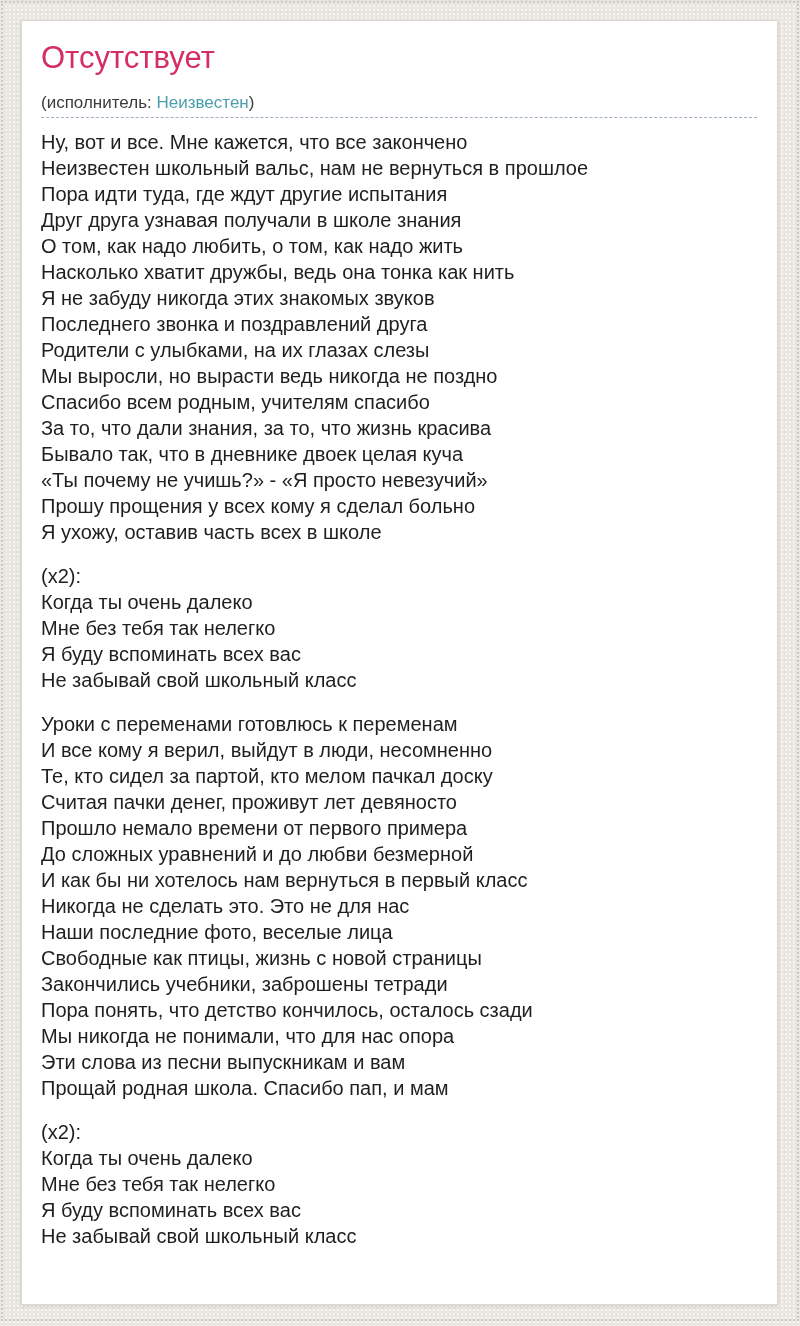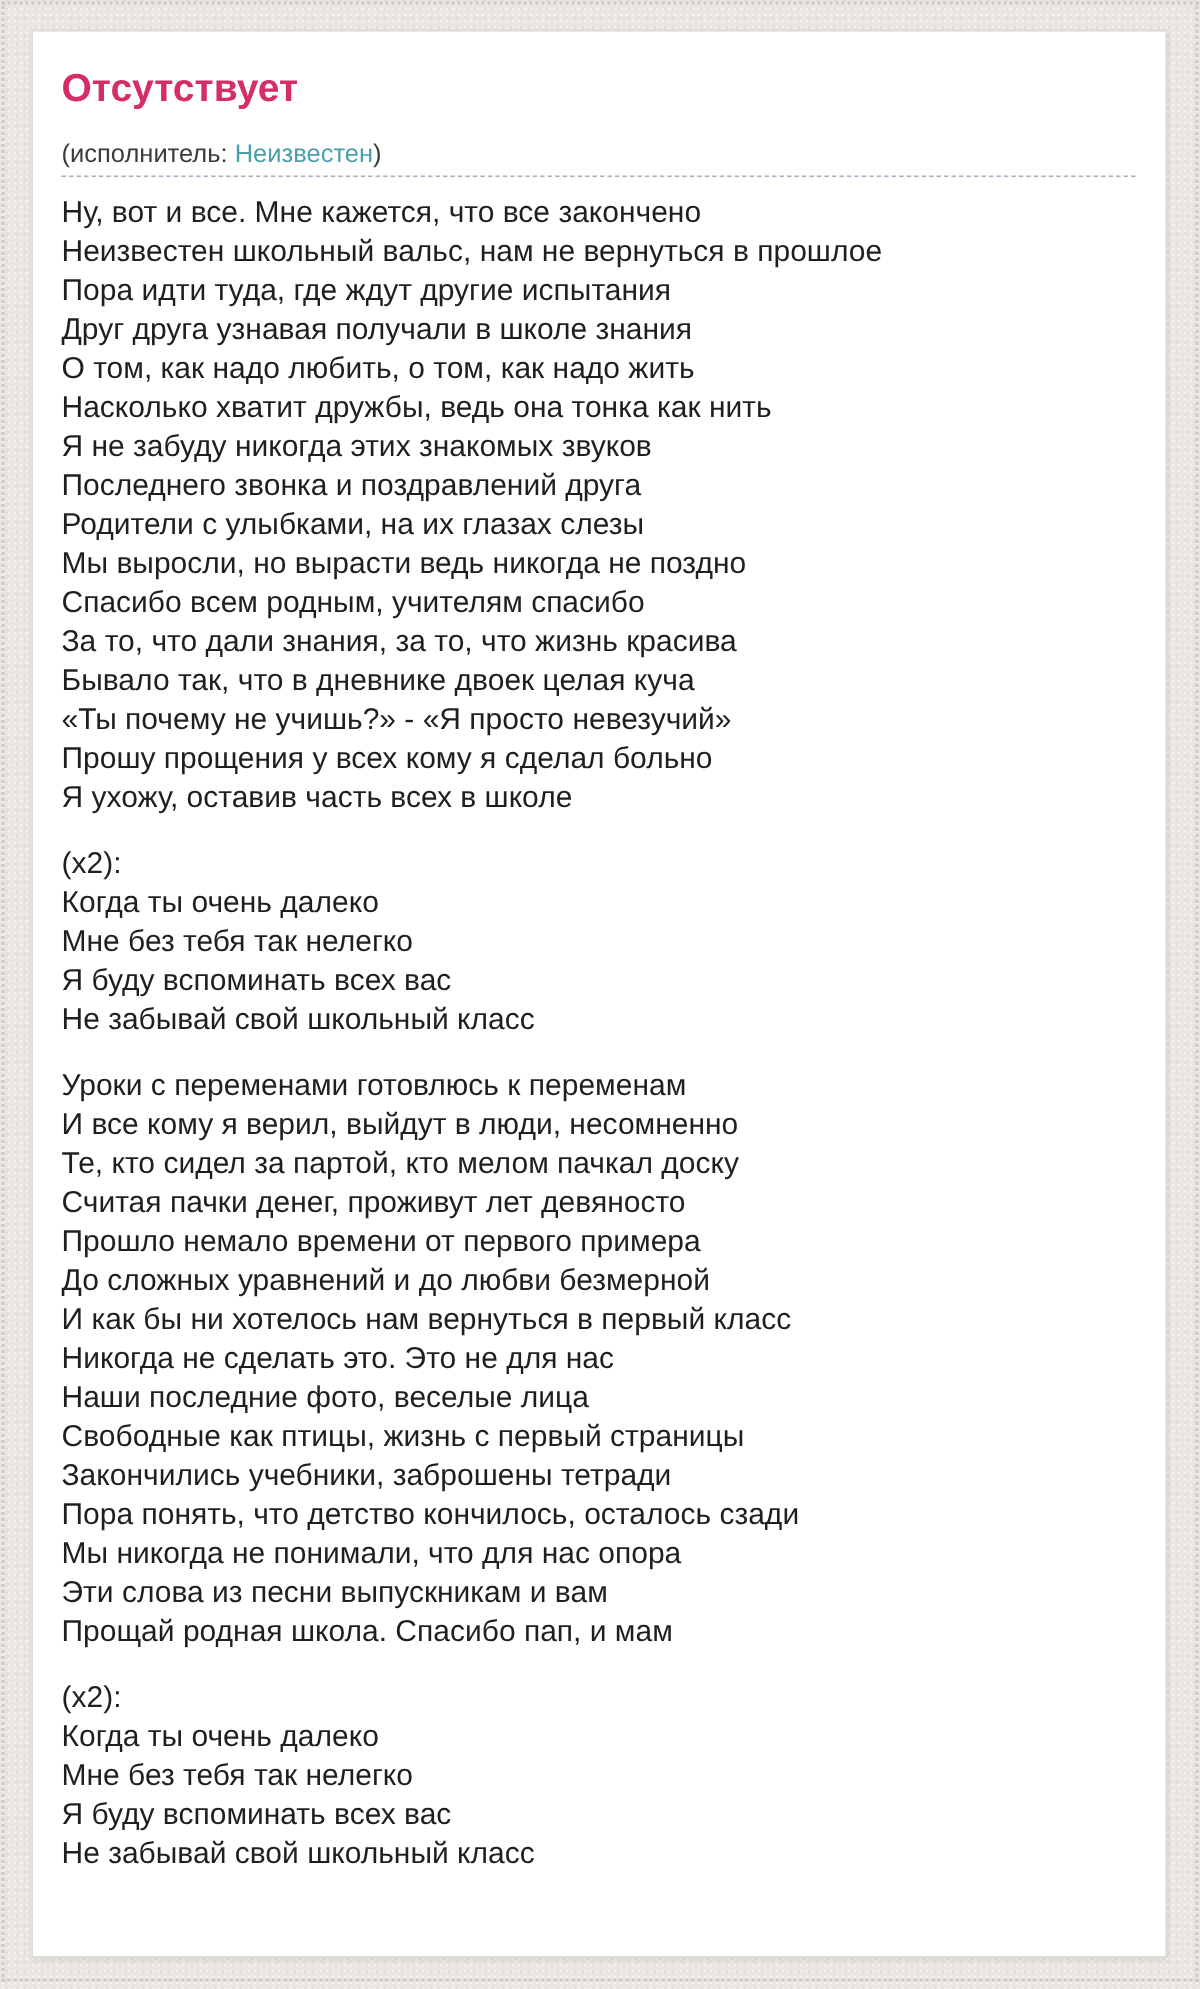--- a/index.html
+++ b/index.html
@@ -37,23 +37,23 @@
     top: 20px;
     width: 757px;
     height: 1285px;
     background: #ffffff;
     border: 1px solid #dcd8d3;
     box-shadow: 0 1px 3px rgba(120,112,100,0.25);
     padding: 22px 20px 0 19px;
   }
 
   .song-title {
-    font-size: 26px;
+    font-size: 31px;
     line-height: 30px;
-    font-weight: 700;
+    font-weight: 400;
     color: #d42e63;
   }
 
   .artist-line {
     margin-top: 20px;
     font-size: 17px;
     line-height: 20px;
     color: #3b3b3b;
     padding-bottom: 4px;
     border-bottom: 1px dashed #9fb1c1;
@@ -117,21 +117,21 @@
         <div class="stanza">
           <div class="line">Уроки с переменами готовлюсь к переменам</div>
           <div class="line">И все кому я верил, выйдут в люди, несомненно</div>
           <div class="line">Те, кто сидел за партой, кто мелом пачкал доску</div>
           <div class="line">Считая пачки денег, проживут лет девяносто</div>
           <div class="line">Прошло немало времени от первого примера</div>
           <div class="line">До сложных уравнений и до любви безмерной</div>
           <div class="line">И как бы ни хотелось нам вернуться в первый класс</div>
           <div class="line">Никогда не сделать это. Это не для нас</div>
           <div class="line">Наши последние фото, веселые лица</div>
-          <div class="line">Свободные как птицы, жизнь с первый страницы</div>
+          <div class="line">Свободные как птицы, жизнь с новой страницы</div>
           <div class="line">Закончились учебники, заброшены тетради</div>
           <div class="line">Пора понять, что детство кончилось, осталось сзади</div>
           <div class="line">Мы никогда не понимали, что для нас опора</div>
           <div class="line">Эти слова из песни выпускникам и вам</div>
           <div class="line">Прощай родная школа. Спасибо пап, и мам</div>
         </div>
         <div class="stanza">
           <div class="line">(x2):</div>
           <div class="line">Когда ты очень далеко</div>
           <div class="line">Мне без тебя так нелегко</div>

